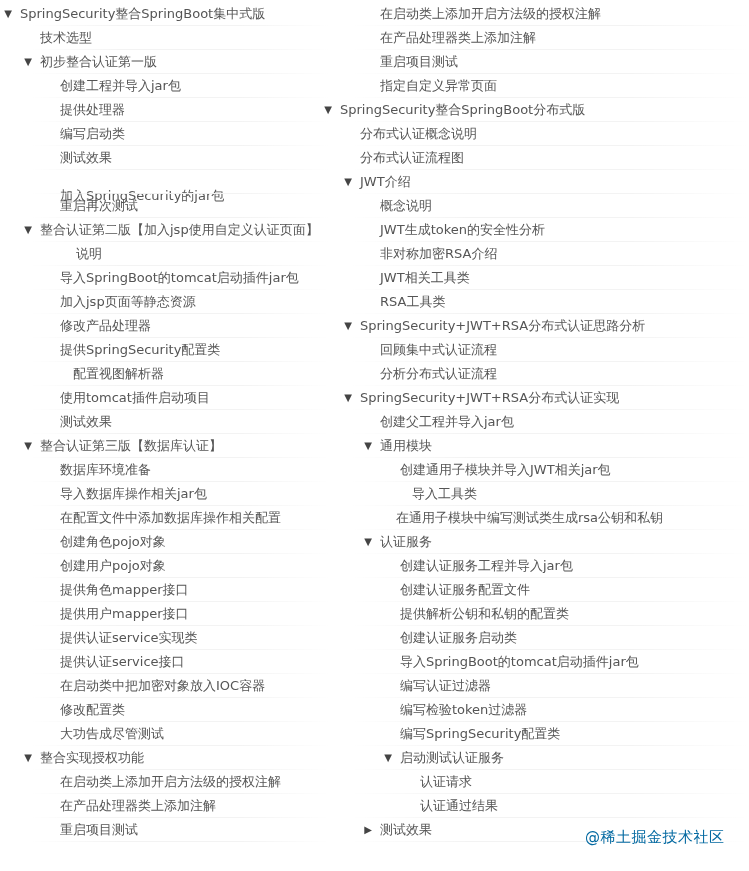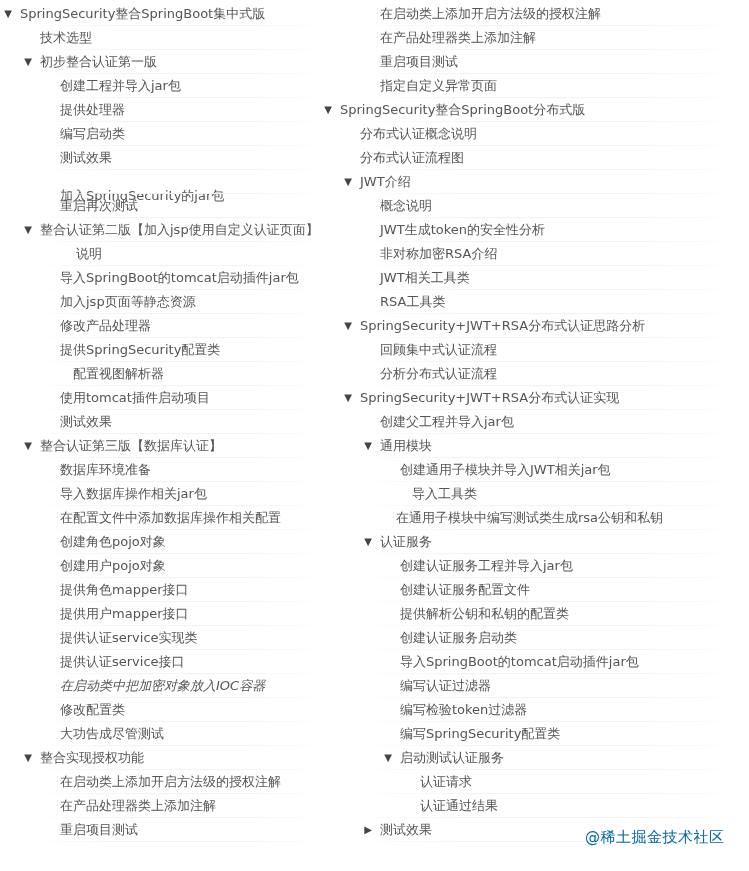--- a/index.html
+++ b/index.html
@@ -99,21 +99,21 @@
     <div class="row">
       <span class="lbl" style="left: 60px;">提供用户mapper接口</span>
     </div>
     <div class="row">
       <span class="lbl" style="left: 60px;">提供认证service实现类</span>
     </div>
     <div class="row">
       <span class="lbl" style="left: 60px;">提供认证service接口</span>
     </div>
     <div class="row">
-      <span class="lbl" style="left: 60px; font-style: italic;">在启动类中把加密对象放入IOC容器</span>
+      <span class="lbl" style="left: 60px;">在启动类中把加密对象放入IOC容器</span>
     </div>
     <div class="row">
       <span class="lbl" style="left: 60px;">修改配置类</span>
     </div>
     <div class="row">
       <span class="lbl" style="left: 60px;">大功告成尽管测试</span>
     </div>
     <div class="row">
       <span class="tri" style="left: 22px;">▼</span>
       <span class="lbl" style="left: 40px;">整合实现授权功能</span>

